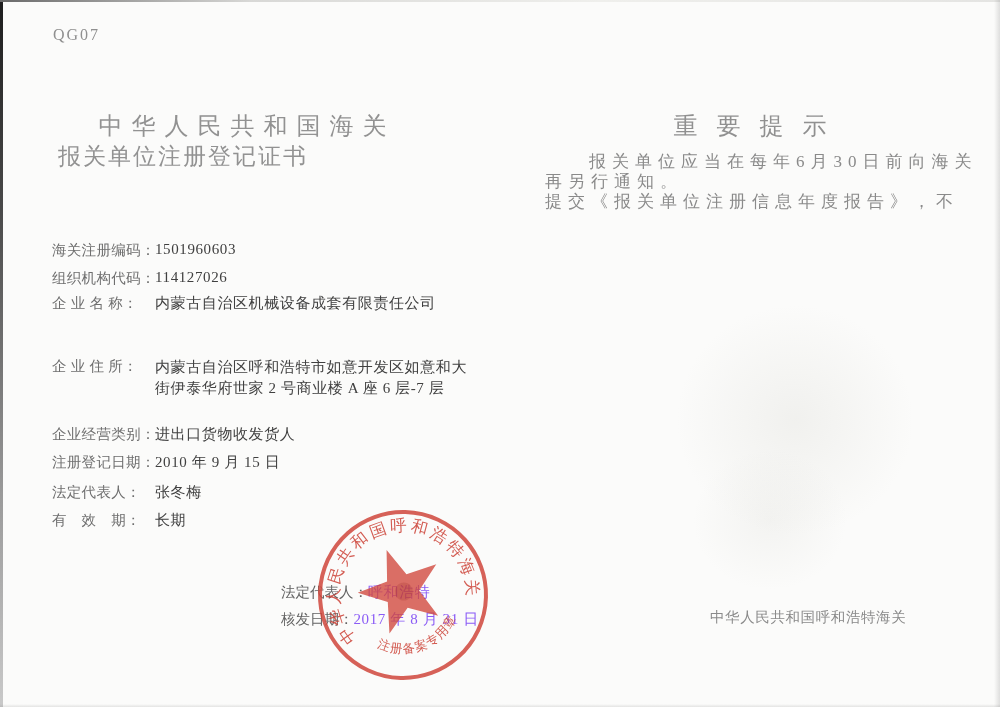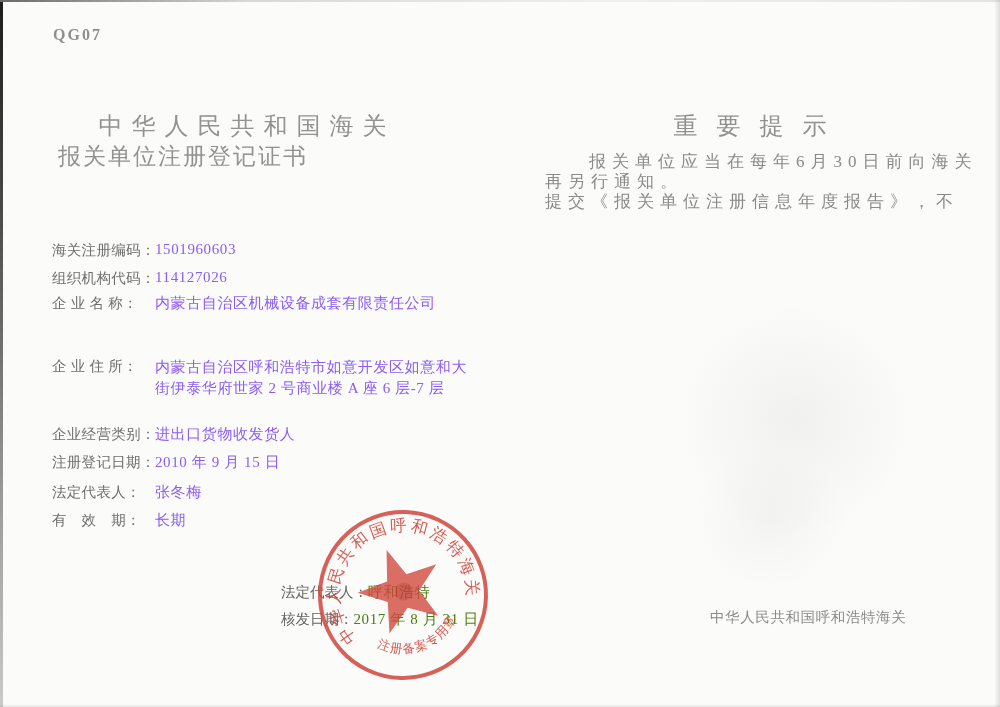--- a/index.html
+++ b/index.html
@@ -17,36 +17,36 @@
     background:linear-gradient(to right,#6a6a6a,#d8d8d6 25%,#efefec 60%,#e4e4e2);}
   .edge-right{position:absolute;right:0;top:0;width:6px;height:100%;
     background:linear-gradient(to right,rgba(120,120,120,0),rgba(120,120,120,0.22));}
   .edge-bottom{position:absolute;left:0;bottom:0;width:100%;height:3px;
     background:linear-gradient(rgba(120,120,120,0),rgba(120,120,120,0.18));}
   .watermark{position:absolute;left:630px;top:260px;width:330px;height:320px;
     background:radial-gradient(closest-side,rgba(186,186,176,0.16),rgba(186,186,176,0) 72%);}
   .watermark2{position:absolute;left:660px;top:420px;width:220px;height:200px;
     background:radial-gradient(closest-side,rgba(186,186,176,0.12),rgba(186,186,176,0) 70%);}
 
-  .form-code{position:absolute;left:53px;top:26px;font-size:16px;font-weight:bold;
+  .form-code{position:absolute;left:53px;top:26px;font-size:16px;font-weight:normal;
     color:#8f8f8f;letter-spacing:2px;}
 
   .title1{position:absolute;left:58px;top:110px;width:378px;text-align:center;
     font-size:24px;letter-spacing:9px;color:#929292;white-space:nowrap;}
   .title2{position:absolute;left:58px;top:141px;width:378px;text-align:left;
     font-size:23px;letter-spacing:2px;color:#929292;white-space:nowrap;}
 
   .row{position:absolute;left:52px;font-size:14.5px;color:#6e6e6e;white-space:nowrap;}
   .lbl{display:inline-block;width:103px;letter-spacing:0.3px;vertical-align:top;}
-  .val{color:#8b5cf6;font-size:15px;letter-spacing:0.6px;}
+  .val{color:#404040;font-size:15px;letter-spacing:0.6px;}
   .val-block{display:inline-block;vertical-align:top;}
   .vline{display:block;white-space:nowrap;line-height:21px;}
 
   .brow{position:absolute;left:281px;font-size:14.5px;color:#636363;white-space:nowrap;}
-  .brow .bval{color:#4d7c0f;font-size:15px;letter-spacing:0.6px;}
+  .brow .bval{color:#8b5cf6;font-size:15px;letter-spacing:0.6px;}
 
   .notice-title{position:absolute;left:562px;top:110px;width:376px;text-align:center;
     font-size:24px;letter-spacing:19px;text-indent:19px;color:#909090;white-space:nowrap;}
   .notice{position:absolute;left:545px;top:152px;font-size:17px;letter-spacing:6px;
     color:#8a8a8a;line-height:20px;}
   .notice .line{white-space:nowrap;}
   .notice .indent{padding-left:44px;}
 
   .gov-footer{position:absolute;left:710px;top:608px;font-size:14.5px;
     letter-spacing:0.6px;color:#8a8a8a;white-space:nowrap;}

